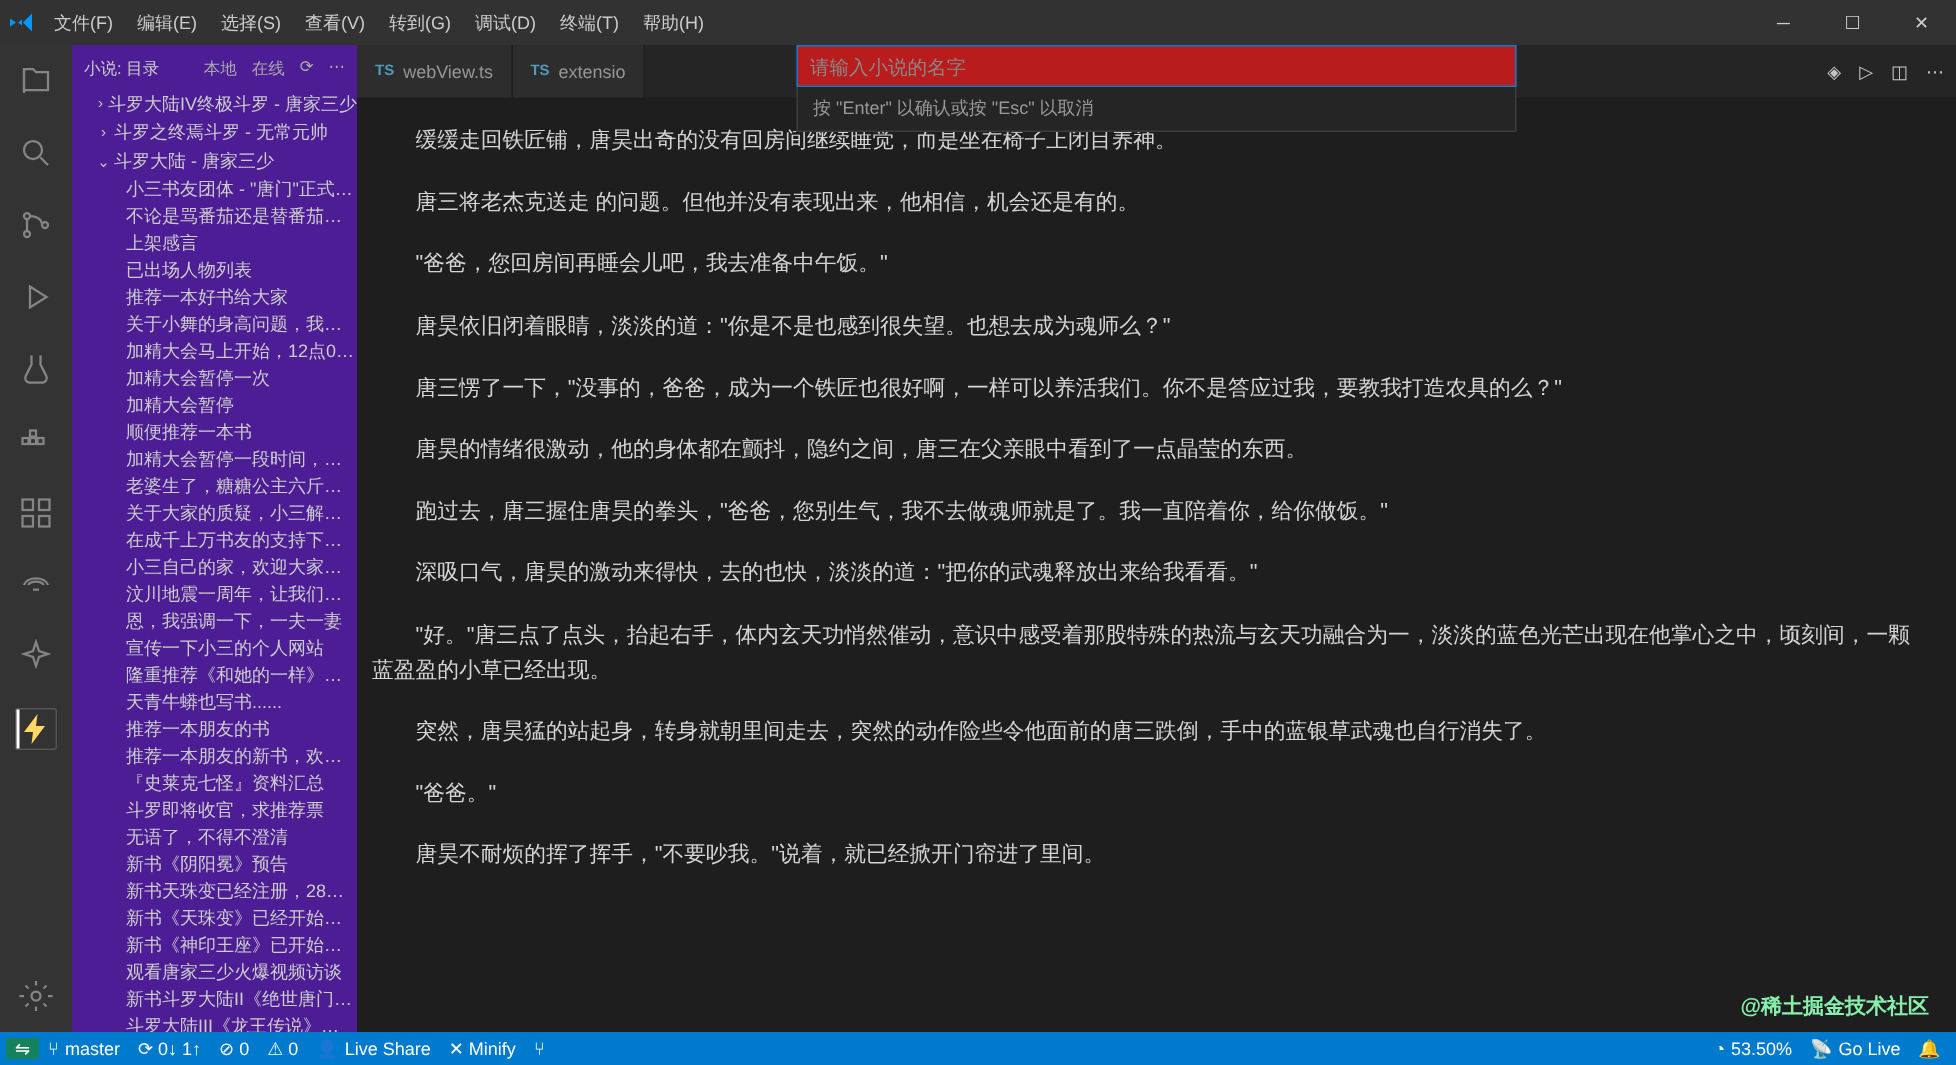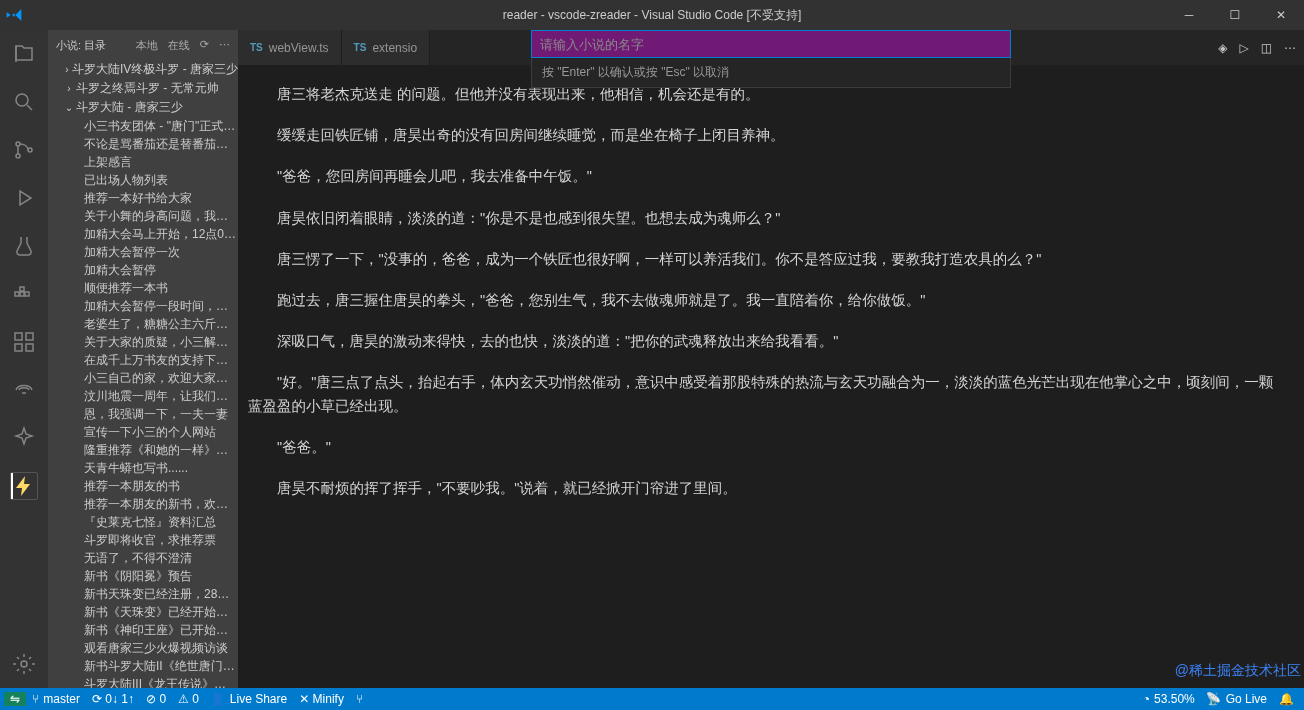--- a/index.html
+++ b/index.html
@@ -20,66 +20,75 @@
 
 .activitybar { width: 48px; background: #333333; display: flex; flex-direction: column; justify-content: space-between; }
 .activitybar-top, .activitybar-bottom { display: flex; flex-direction: column; }
 .activitybar-item { width: 48px; height: 48px; display: flex; align-items: center; justify-content: center; color: #858585; cursor: pointer; position: relative; }
 .activitybar-item.active { color: #ffffff; }
 .activitybar-item.active::before { content: ''; position: absolute; left: 0; top: 0; width: 2px; height: 100%; background: #fff; }
 .activitybar-item.special { border:1px solid #555; height:28px; width:28px; margin:10px; border-radius:2px;}
 .activitybar-item svg { width: 24px; height: 24px; }
 
 
-.sidebar { width: 190px; background: #404040; color: #cccccc; display: flex; flex-direction: column; }
+.sidebar { width: 190px; background: #4c1d95; color: #cccccc; display: flex; flex-direction: column; }
 .sidebar-header { height: 30px; display: flex; align-items: center; padding: 0 8px; justify-content: space-between; font-size: 11px; }
 .sidebar-header-right { display: flex; gap: 10px; color: #aaa;}
 .sidebar-header-right span { cursor: pointer; }
 .tree { flex: 1; overflow: hidden; font-size: 12px; }
 .tree-item { display: flex; align-items: center; height: 19px; padding-left: 14px; cursor: pointer; white-space: nowrap; overflow: hidden; text-overflow: ellipsis; }
 .tree-item .chev { width: 14px; display: inline-flex; justify-content: center; font-size: 10px; }
 .tree-child { padding-left: 36px; height: 18px; line-height: 18px; white-space: nowrap; overflow: hidden; text-overflow: ellipsis; cursor: pointer; font-size: 12px; }
 
 
 .editor { flex: 1; display: flex; flex-direction: column; background: #1e1e1e; position: relative; }
 .tabbar { height: 35px; background: #252526; display: flex; align-items: stretch; }
 .tab { display: flex; align-items: center; padding: 0 12px; background: #2d2d2d; border-right: 1px solid #1e1e1e; color: #969696; font-size: 12px; gap: 6px; cursor: pointer; }
 .tab .ficon { color: #519aba; font-weight: bold; font-size: 10px; }
 .tabbar-right { margin-left: auto; display: flex; align-items: center; padding-right: 8px; gap: 12px; color: #c5c5c5; }
 .tabbar-right > * { cursor: pointer; }
 
 
 .palette { position: absolute; top: 0; left: 50%; transform: translateX(-50%); width: 480px; z-index: 100; }
-.palette-input { width: 100%; height: 28px; background: #701a75; border: 1px solid #007fd4; color: #cccccc; padding: 0 8px; outline: none; font-size: 13px; }
+.palette-input { width: 100%; height: 28px; background: #b91c1c; border: 1px solid #007fd4; color: #cccccc; padding: 0 8px; outline: none; font-size: 13px; }
 .palette-input::placeholder { color: #888; }
 .palette-hint { background: #252526; color: #999; padding: 6px 10px; border: 1px solid #3c3c3c; border-top: none; font-size: 12px; }
 
 .content { flex: 1; padding: 18px 24px 0 10px; overflow: hidden; color: #d4d4d4; font-size: 14.5px; line-height: 1.6; }
 .content p { margin-bottom: 18px; text-indent: 2em; }
 
 
-.watermark { position: absolute; bottom: 8px; right: 3px; color: #3b82f6; font-size: 14px; }
+.watermark { position: absolute; bottom: 8px; right: 18px; color: #86efac; font-size: 14px; font-weight: bold; }
 
 
 .statusbar { height: 22px; background: #007acc; color: #fff; display: flex; align-items: center; font-size: 12px; padding: 0 4px; }
 .statusbar-item { padding: 0 6px; display: flex; align-items: center; gap: 4px; cursor: pointer; height: 100%; }
 .statusbar-left { display: flex; }
 .statusbar-right { margin-left: auto; display: flex; }
 .status-remote { background: #16825d; padding: 0 6px; height:100%; display:flex; align-items:center;}
 </style>
 </head>
 <body>
 
 <div class="titlebar">
   <div class="titlebar-logo">
     <svg width="16" height="16" viewBox="0 0 24 24" fill="#0098ff">
         <path d="M23 3L14 12l9 9V3zM1 8l6 4-6 4V8zm8 4l4-3v6l-4-3z"></path>
       </svg>
   </div>
-  <div class="titlebar-title">reader - vscode-zreader - Visual Studio Code [不受支持]</div>
+  <div class="titlebar-menu">
+    <div class="titlebar-menu-item">文件(F)</div>
+    <div class="titlebar-menu-item">编辑(E)</div>
+    <div class="titlebar-menu-item">选择(S)</div>
+    <div class="titlebar-menu-item">查看(V)</div>
+    <div class="titlebar-menu-item">转到(G)</div>
+    <div class="titlebar-menu-item">调试(D)</div>
+    <div class="titlebar-menu-item">终端(T)</div>
+    <div class="titlebar-menu-item">帮助(H)</div>
+  </div>
   <div class="titlebar-controls">
     <div class="titlebar-btn">─</div>
     <div class="titlebar-btn">☐</div>
     <div class="titlebar-btn close">✕</div>
   </div>
 </div>
 
 <div class="main">
 
   <div class="activitybar">
@@ -233,28 +242,30 @@
         <span>⋯</span>
       </div>
     </div>
 
     <div class="palette">
       <input class="palette-input" placeholder="请输入小说的名字" style="">
       <div class="palette-hint">按 "Enter" 以确认或按 "Esc" 以取消</div>
     </div>
 
     <div class="content" id="content-container">
+        <p>缓缓走回铁匠铺，唐昊出奇的没有回房间继续睡觉，而是坐在椅子上闭目养神。</p>
         <p>    唐三将老杰克送走                                                                                                                   的问题。但他并没有表现出来，他相信，机会还是有的。</p>
-        <p>缓缓走回铁匠铺，唐昊出奇的没有回房间继续睡觉，而是坐在椅子上闭目养神。</p>
         <p>"爸爸，您回房间再睡会儿吧，我去准备中午饭。"</p>
         <p>唐昊依旧闭着眼睛，淡淡的道："你是不是也感到很失望。也想去成为魂师么？"</p>
         <p>唐三愣了一下，"没事的，爸爸，成为一个铁匠也很好啊，一样可以养活我们。你不是答应过我，要教我打造农具的么？"</p>
+        <p>唐昊的情绪很激动，他的身体都在颤抖，隐约之间，唐三在父亲眼中看到了一点晶莹的东西。</p>
         <p>跑过去，唐三握住唐昊的拳头，"爸爸，您别生气，我不去做魂师就是了。我一直陪着你，给你做饭。"</p>
         <p>深吸口气，唐昊的激动来得快，去的也快，淡淡的道："把你的武魂释放出来给我看看。"</p>
         <p>"好。"唐三点了点头，抬起右手，体内玄天功悄然催动，意识中感受着那股特殊的热流与玄天功融合为一，淡淡的蓝色光芒出现在他掌心之中，顷刻间，一颗蓝盈盈的小草已经出现。</p>
+        <p>突然，唐昊猛的站起身，转身就朝里间走去，突然的动作险些令他面前的唐三跌倒，手中的蓝银草武魂也自行消失了。</p>
         <p>"爸爸。"</p>
         <p>唐昊不耐烦的挥了挥手，"不要吵我。"说着，就已经掀开门帘进了里间。</p>
       </div>
 
     <div class="watermark">@稀土掘金技术社区</div>
   </div>
 </div>
 
 <div class="statusbar">
   <div class="statusbar-left">

